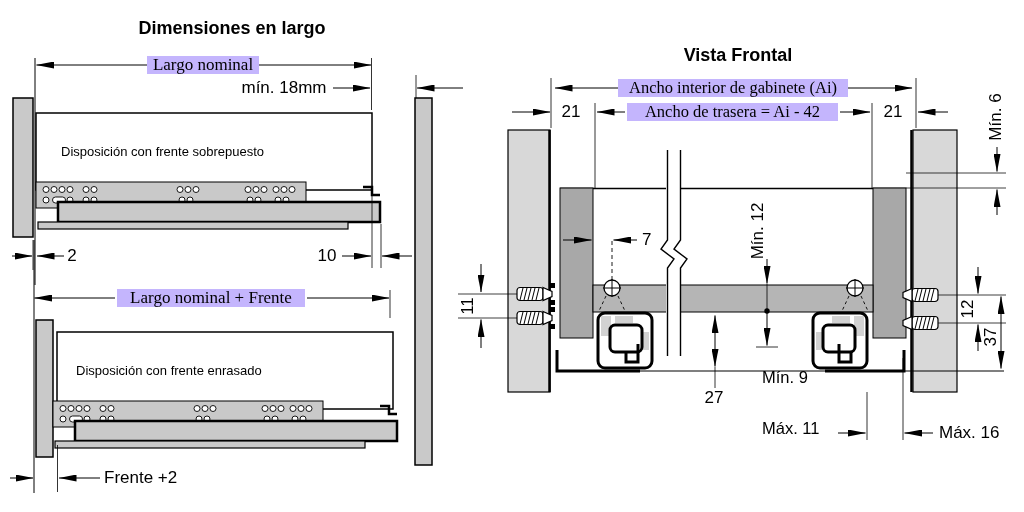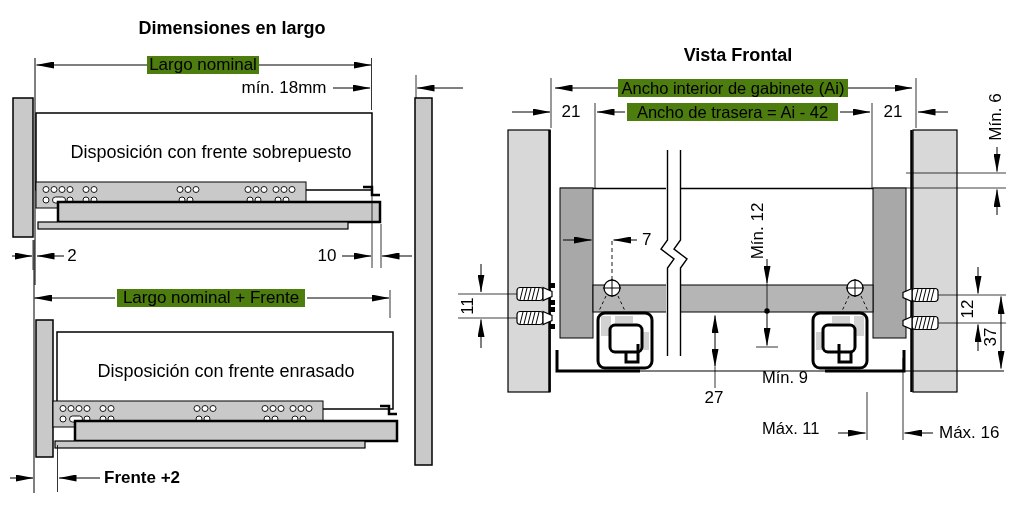--- a/index.html
+++ b/index.html
@@ -3,22 +3,22 @@
 <meta charset="utf-8">
 <style>
   html,body{margin:0;padding:0;background:#fff;}
   #canvas{position:relative;width:1024px;height:512px;background:#fff;overflow:hidden;
           font-family:"Liberation Sans", sans-serif;color:#000;}
   #linework{position:absolute;left:0;top:0;}
   .lbl{position:absolute;font-size:17px;line-height:18px;white-space:nowrap;}
   .title{font-size:18px;font-weight:bold;text-align:center;line-height:26px;}
   .center{text-align:center;}
   .right{text-align:center;}
-  .onLine{background:#4d7c0f;}
-  .cap{font-size:18px;text-align:center;}
+  .onLine{background:#c4b5fd;font-family:Liberation Serif, serif;}
+  .cap{font-size:13px;text-align:left;}
   .small{font-size:16.5px;}
   .vlabel{position:absolute;font-size:17px;line-height:18px;text-align:center;
           transform:rotate(-90deg);transform-origin:center center;white-space:nowrap;}
 </style>
 </head>
 <body>
 
 <div id="canvas">
 
 <svg id="linework" width="1024" height="512" viewBox="0 0 1024 512">
@@ -269,21 +269,21 @@
 </svg>
 
 <div class="lbl title" style="left:96px;top:15px;width:272px;">Dimensiones en largo</div>
 <div class="lbl onLine center" style="left:147px;top:56px;width:112px;">Largo nominal</div>
 <div class="lbl right" style="left:238px;top:79px;width:92px;">mín. 18mm</div>
 <div class="lbl cap" style="left:61px;top:143px;width:300px;">Disposición con frente sobrepuesto</div>
 <div class="lbl center" style="left:62px;top:247px;width:20px;">2</div>
 <div class="lbl center" style="left:313px;top:247px;width:28px;">10</div>
 <div class="lbl cap" style="left:76px;top:362px;width:300px;">Disposición con frente enrasado</div>
 <div class="lbl onLine center" style="left:117px;top:289px;width:188px;">Largo nominal + Frente</div>
-<div class="lbl" style="left:104px;top:469px;font-weight:bold;">Frente +2</div>
+<div class="lbl" style="left:104px;top:469px;">Frente +2</div>
 
 <div class="lbl onLine center small" style="left:618px;top:79px;width:230px;">Ancho interior de gabinete (Ai)</div>
 <div class="lbl title" style="left:638px;top:42px;width:200px;">Vista Frontal</div>
 <div class="lbl center" style="left:557px;top:103px;width:28px;">21</div>
 <div class="lbl onLine center small" style="left:627px;top:103px;width:211px;">Ancho de trasera = Ai - 42</div>
 <div class="lbl center" style="left:879px;top:103px;width:28px;">21</div>
 <div class="lbl" style="left:642px;top:231px;">7</div>
 <div class="vlabel" style="left:723px;top:222px;width:70px;">Mín. 12</div>
 <div class="vlabel" style="left:453px;top:297px;width:30px;">11</div>
 <div class="lbl center" style="left:700px;top:389px;width:28px;">27</div>

